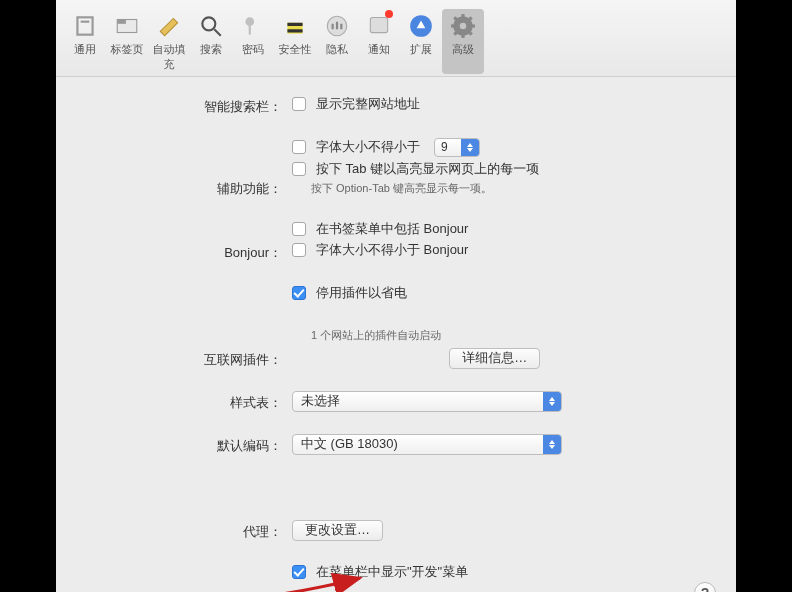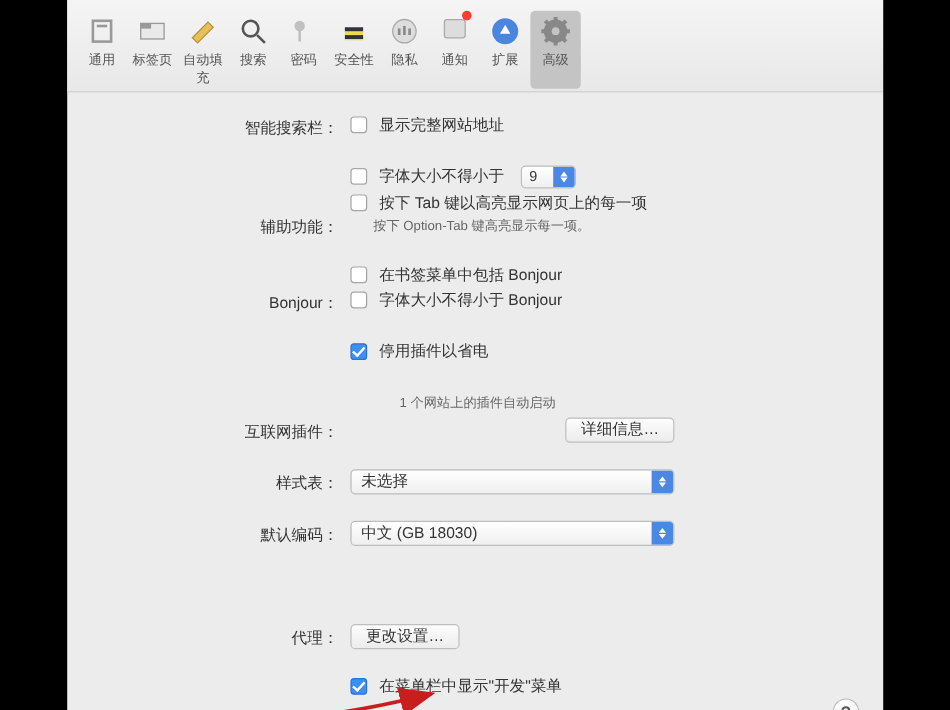--- a/index.html
+++ b/index.html
@@ -373,21 +373,21 @@
       <div class="section-gap"></div>
 
       <div class="row">
         <div class="label-col">互联网插件：</div>
         <div class="field-col">
           <label class="check-row">
             <input type="checkbox" checked="" style="">
             <span>停用插件以省电</span>
           </label>
           <div class="inline-row" style="padding-left:19px;margin-top:2px;">
-            <span class="hint" style="padding-left:0;margin-left:22px;">1 个网站上的插件自动启动</span>
+            <span class="hint" style="padding-left:0;">1 个网站上的插件自动启动</span>
             <button class="aqua-btn">详细信息…</button>
           </div>
         </div>
       </div>
 
       <div class="section-gap"></div>
 
       <div class="row">
         <div class="label-col">样式表：</div>
         <div class="field-col">

